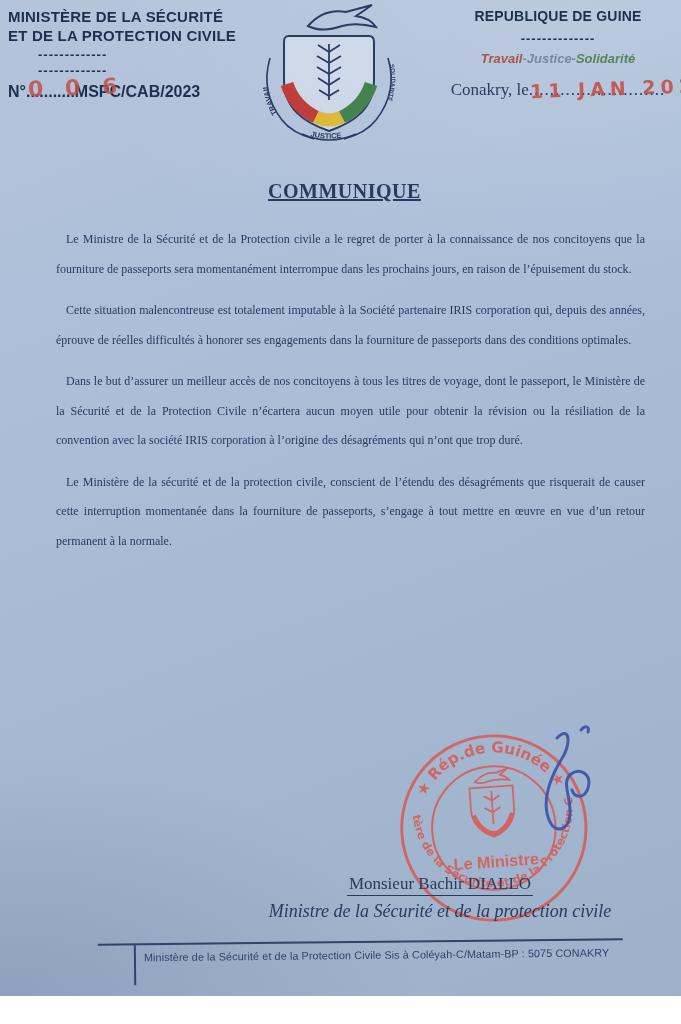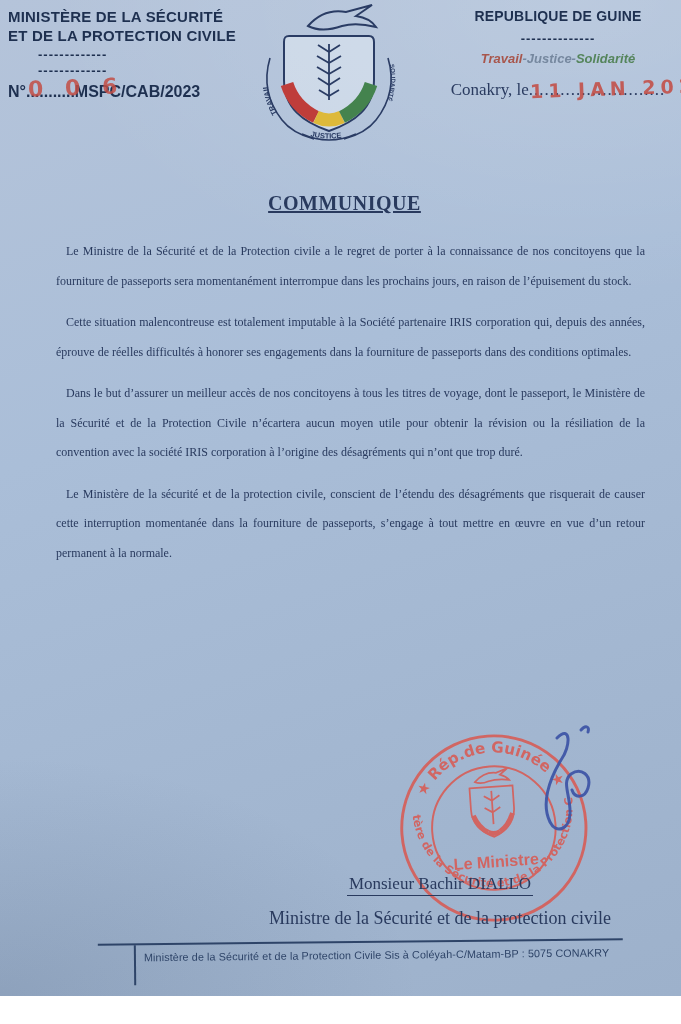--- a/index.html
+++ b/index.html
@@ -26,31 +26,31 @@
   .country{font-weight:bold;font-size:14px;letter-spacing:.2px;}
   .hdr-right .sep{margin:8px 0 6px 0;}
   .motto{font-style:italic;font-weight:bold;font-size:13px;margin-top:0;}
   .m1{color:#a8564c;} .m2{color:#76889f;} .m3{color:#55855c;}
   .dateline{position:relative;margin-top:14px;text-align:center;font-family:"Liberation Serif",serif;
     font-size:17px;color:#2a3b60;white-space:nowrap;}
   .datedots{letter-spacing:1px;}
   .datestamp{position:absolute;left:88px;top:-3px;color:#c34e46;font-weight:bold;font-size:19px;
     letter-spacing:5px;transform:rotate(-2deg);opacity:.88;font-family:"DejaVu Sans",sans-serif;white-space:nowrap;}
   
-  .bodytext{position:absolute;left:44px;right:36px;top:192px;font-family:"Liberation Serif",serif;color:#293a5e;}
+  .bodytext{position:absolute;left:44px;right:36px;top:180px;font-family:"Liberation Serif",serif;color:#293a5e;}
   .title{text-align:center;font-size:20px;font-weight:bold;letter-spacing:.5px;
     text-decoration:underline;margin:0 0 22px 0;}
   .bodytext p{font-size:12px;line-height:29.5px;text-align:justify;text-indent:10px;margin:0 0 12px 12px;}
   
   .seal{position:absolute;left:396px;top:730px;transform:rotate(-4deg);opacity:.88;}
   .signature{position:absolute;left:505px;top:722px;opacity:.92;}
   .signatory{position:absolute;left:256px;top:874px;width:368px;text-align:center;
     font-family:"Liberation Serif",serif;color:#293a5e;}
   .signame{display:inline-block;font-size:17px;border-bottom:1.6px solid #293a5e;padding:0 2px 1px 2px;}
-  .sigtitle{font-size:18px;margin-top:12px;white-space:nowrap;}
+  .sigtitle{font-size:18px;margin-top:5px;white-space:nowrap;font-style:italic;}
   
   .footer{position:absolute;left:98px;right:58px;top:941px;border-top:2px solid #2e4468;transform:rotate(-.6deg);}
   .footer-inner{margin-left:36px;border-left:2px solid #2e4468;height:38px;padding:2px 0 0 8px;}
   .footer-text{font-size:10.8px;color:#2e4468;letter-spacing:.1px;}
 </style>
 </head>
 <body>
 
 <div class="paper">
 

